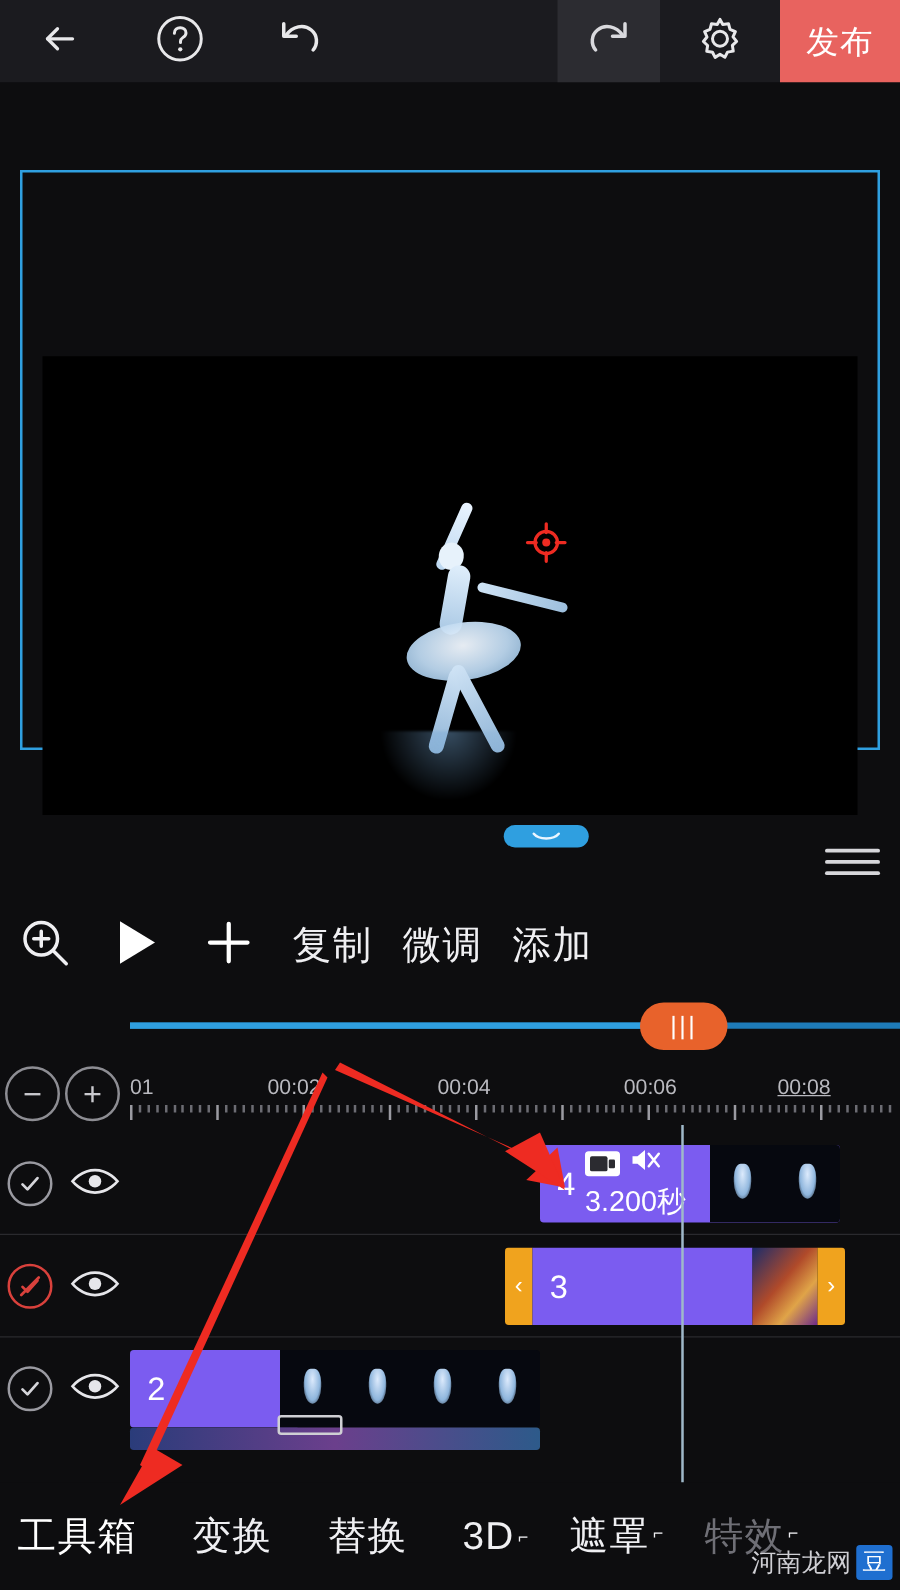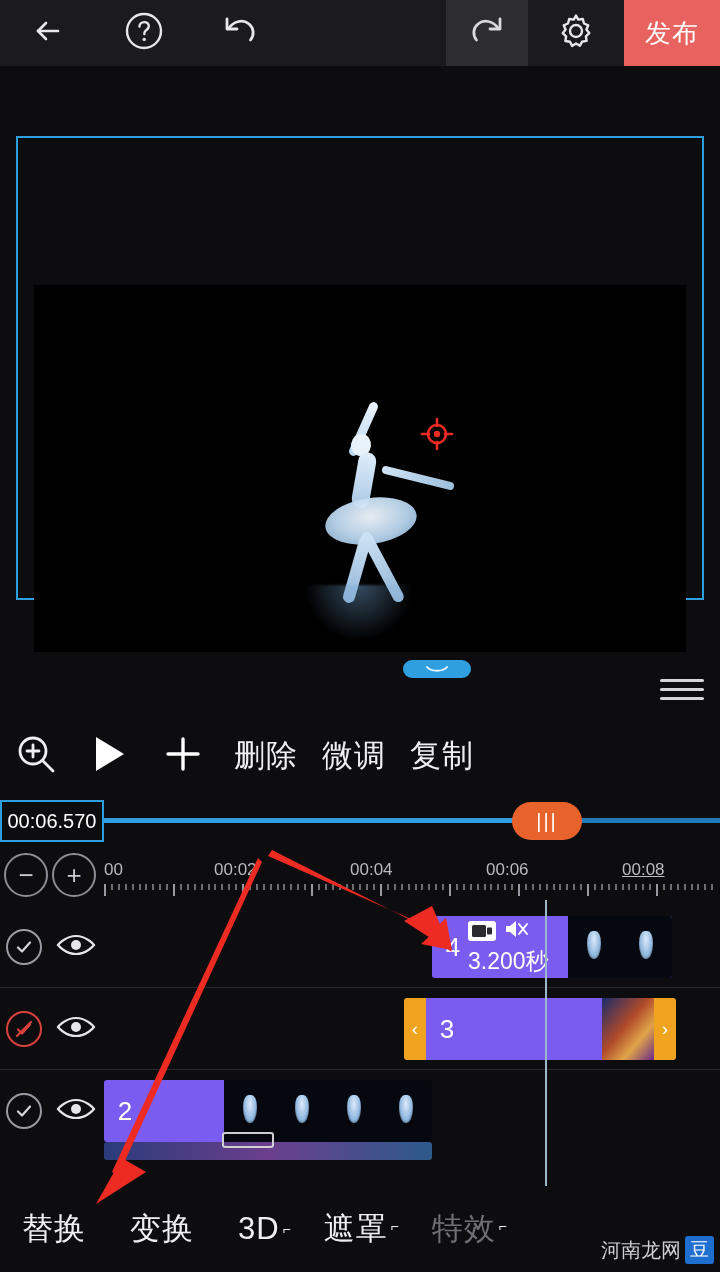--- a/index.html
+++ b/index.html
@@ -429,42 +429,41 @@
           </svg>
       </span>
     </div>
     <div class="plus-ic">
       <span>
         <svg width="46" height="46" viewBox="0 0 46 46" stroke="#ffffff" stroke-width="3.4" stroke-linecap="round">
           <path d="M23 8v30M8 23h30"></path>
         </svg>
       </span>
     </div>
-    <div class="t-label">删除</div>
+    <div class="t-label">复制</div>
     <div class="t-label">微调</div>
-    <div class="t-label">复制</div>
+    <div class="t-label">添加</div>
   </div>
 
   <div class="timeline">
 
-    <div class="time-chip">00:06.570</div>
 
     <div class="scrub-track">
       <div class="filled"></div>
     </div>
     <div class="scrub-knob">|||</div>
 
     <div class="zoom-minus">−</div>
     <div class="zoom-plus">+</div>
 
     <div class="ruler">
-      <span class="tk" style="left:0px;">00</span>
+      <span class="tk" style="left:0px;">01</span>
       <span class="tk" style="left:110px;">00:02</span>
       <span class="tk" style="left:246px;">00:04</span>
-      <span class="tk" style="left:382px;text-align:center;">00:06</span>
+      <span class="tk" style="left:395px;text-align:center;">00:06</span>
       <span class="tk" style="left:518px;text-decoration:underline;">00:08</span>
       <div class="ticks" id="ruler-ticks">
           <i class="maj" style="left: 0px;"></i>
           <i style="left: 6.9px;"></i>
           <i style="left: 13.8px;"></i>
           <i style="left: 20.7px;"></i>
           <i style="left: 27.6px;"></i>
           <i style="left: 34.5px;"></i>
           <i style="left: 41.4px;"></i>
           <i style="left: 48.3px;"></i>
@@ -660,25 +659,28 @@
       </div>
 
       <div class="clip" style="left:104px; width:328px; top:72px; height:18px; background:linear-gradient(90deg,#2a3c7a,#6b3f8c,#2d5a8a);"></div>
       <div style="position:absolute; left:222px; top:62px; width:52px; height:16px; border:2px solid #cfcfd4; border-radius:3px;"></div>
     </div>
 
     <div class="playhead"></div>
   </div>
 
   <div class="bottombar">
+    <div class="bi first">
+      <span>工具箱</span>
+    </div>
+    <div class="bi">
+      <span>变换</span>
+    </div>
     <div class="bi">
       <span>替换</span>
-    </div>
-    <div class="bi">
-      <span>变换</span>
     </div>
     <div class="bi">
       <span>3D</span>
       <span class="sup">⌐</span>
     </div>
     <div class="bi">
       <span>遮罩</span>
       <span class="sup">⌐</span>
     </div>
     <div class="bi dim">

